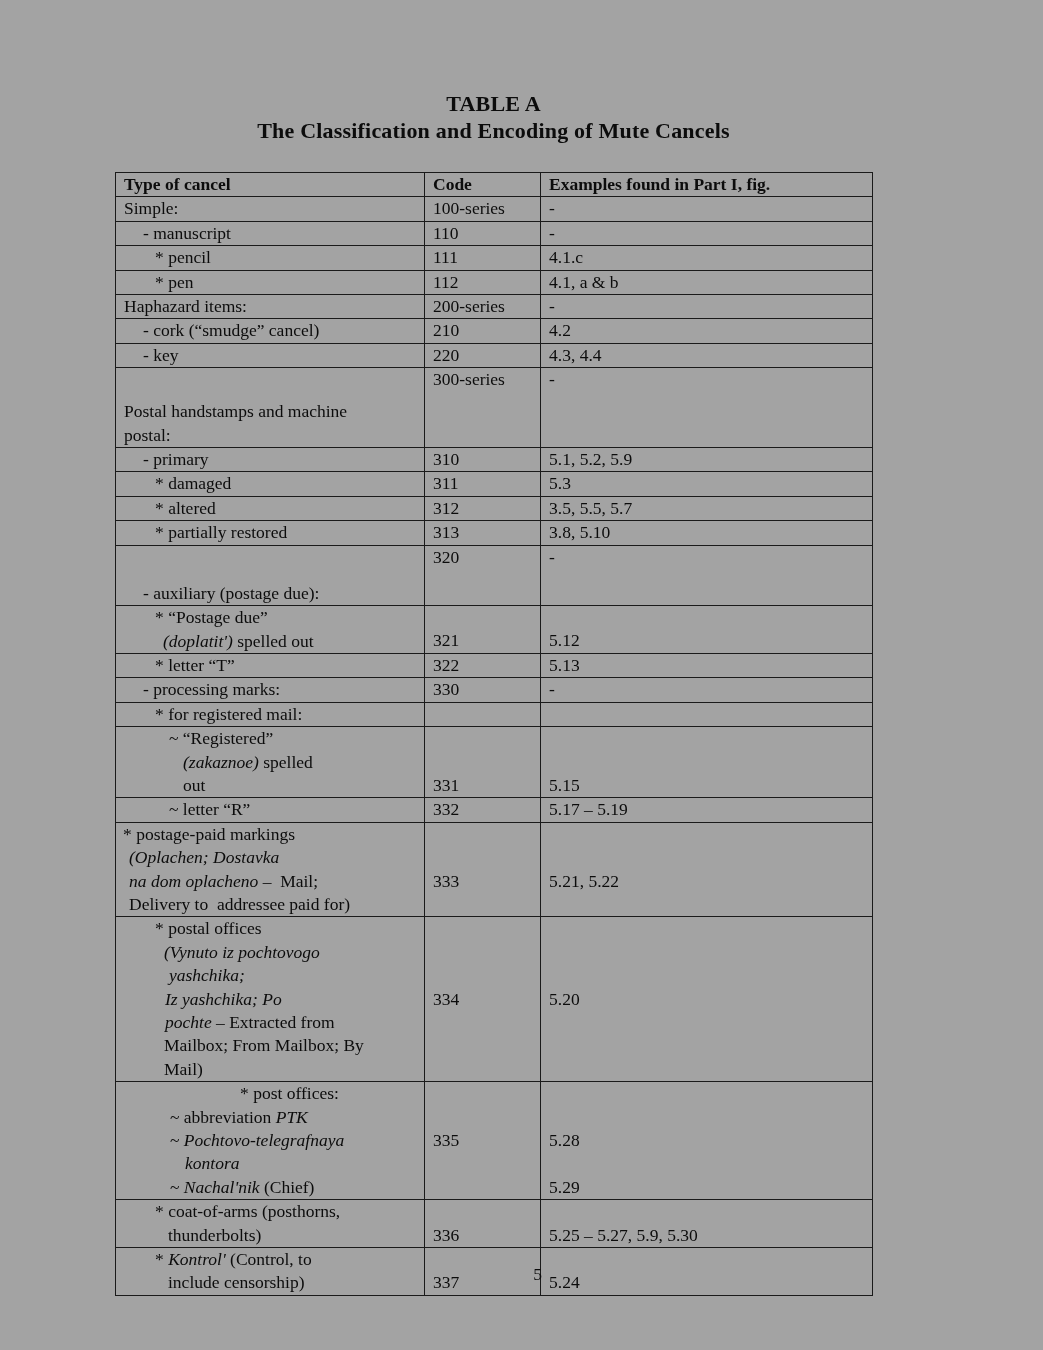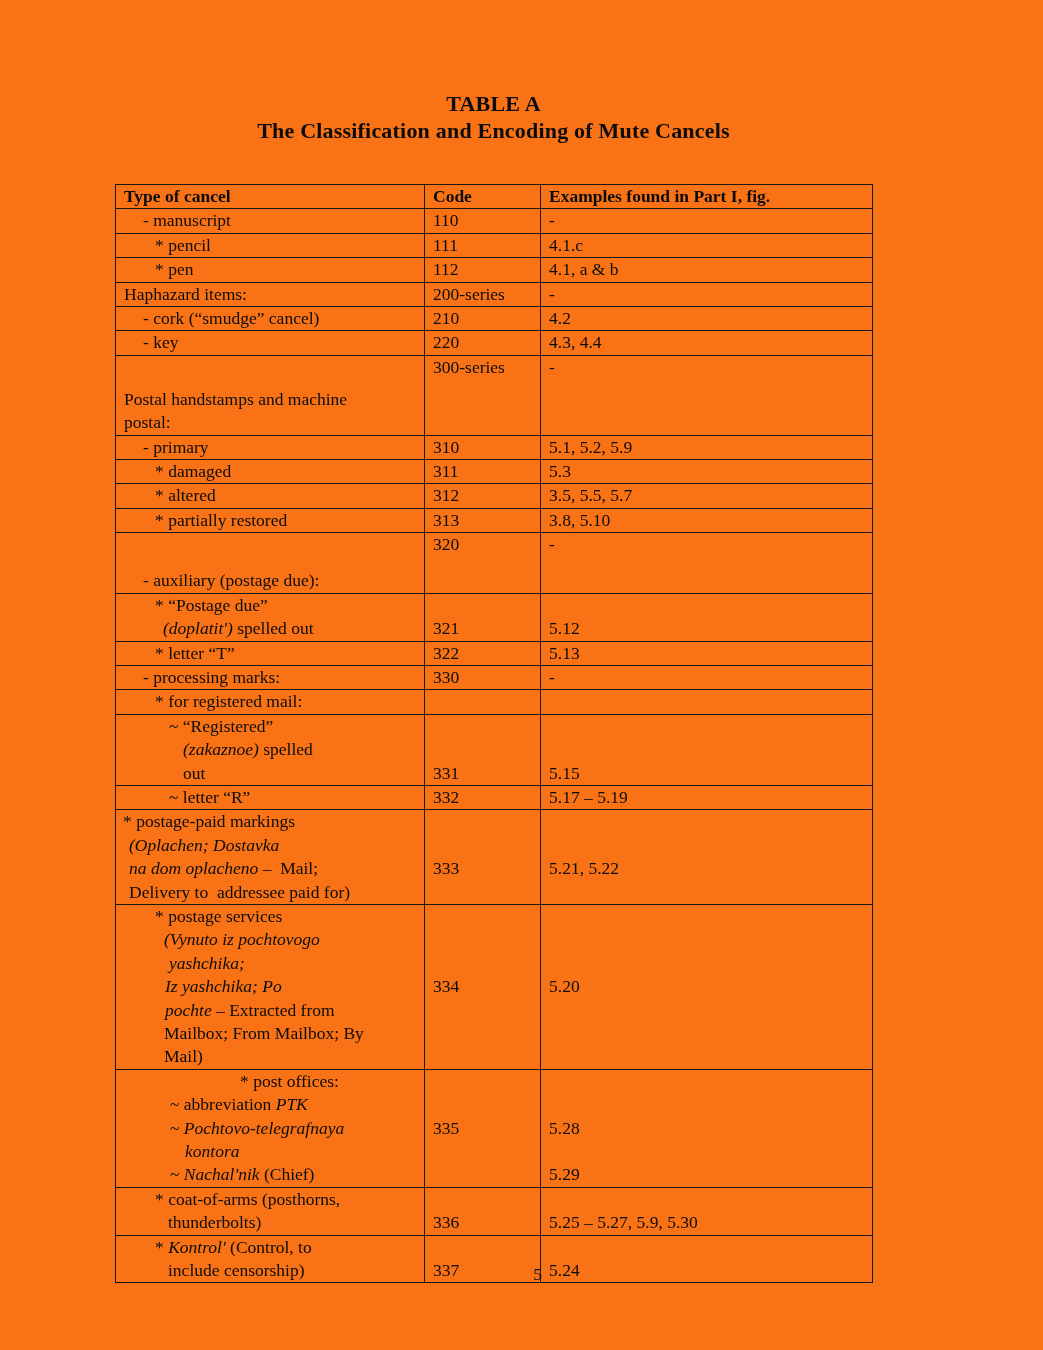--- a/index.html
+++ b/index.html
@@ -1,39 +1,39 @@
 <!DOCTYPE html>
 <html><head>
 <meta charset="utf-8">
 <style>
   html, body { margin: 0; padding: 0; background: #ffffff; }
   .page {
     position: relative;
     width: 1043px;
     height: 1350px;
-    background: #f97316;
+    background: #a3a3a3;
     font-family: "Liberation Serif", "DejaVu Serif", serif;
     color: #0c0c0c;
     overflow: hidden;
   }
   .titles {
     position: absolute;
     top: 90px;
     left: 115px;
     width: 757px;
     text-align: center;
     font-weight: bold;
     font-size: 22px;
     line-height: 27px;
     letter-spacing: 0.2px;
   }
   .doc-table {
     position: absolute;
     left: 115px;
-    top: 184px;
+    top: 172px;
     width: 757px;
     border-collapse: collapse;
     table-layout: fixed;
     border: 1px solid #1a1a1a;
   }
   .doc-table td, .doc-table th {
     border: 1.5px solid #1a1a1a;
     vertical-align: top;
     padding: 0;
     font-size: 17.5px;
@@ -83,20 +83,31 @@
             <div class="cl hdr">Code</div>
           </th>
         <th>
             <div class="cl hdr">Examples found in Part I, fig.</div>
           </th>
       </tr>
     </thead>
     <tbody id="tbody">
         <tr>
           <td>
+            <div class="cl" style="padding-left: 8px;"><span>Simple:</span></div>
+          </td>
+          <td>
+            <div class="cl pad">100-series</div>
+          </td>
+          <td>
+            <div class="cl pad">-</div>
+          </td>
+        </tr>
+        <tr>
+          <td>
             <div class="cl" style="padding-left: 27px;"><span>- manuscript</span></div>
           </td>
           <td>
             <div class="cl pad">110</div>
           </td>
           <td>
             <div class="cl pad">-</div>
           </td>
         </tr>
         <tr>
@@ -309,21 +320,21 @@
             <div class="cl pad">333</div>
           </td>
           <td>
             <div class="cl pad"></div>
             <div class="cl pad"></div>
             <div class="cl pad">5.21, 5.22</div>
           </td>
         </tr>
         <tr>
           <td>
-            <div class="cl" style="padding-left: 39px;"><span>* postage services</span></div>
+            <div class="cl" style="padding-left: 39px;"><span>* postal offices</span></div>
             <div class="cl" style="padding-left: 48px;"><span class="it">(Vynuto iz pochtovogo</span></div>
             <div class="cl" style="padding-left: 53px;"><span class="it">yashchika;</span></div>
             <div class="cl" style="padding-left: 49px;"><span class="it">Iz yashchika; Po</span></div>
             <div class="cl" style="padding-left: 49px;"><span class="it">pochte</span><span> – Extracted from</span></div>
             <div class="cl" style="padding-left: 48px;"><span>Mailbox; From Mailbox; By</span></div>
             <div class="cl" style="padding-left: 48px;"><span>Mail)</span></div>
           </td>
           <td>
             <div class="cl pad"></div>
             <div class="cl pad"></div>

